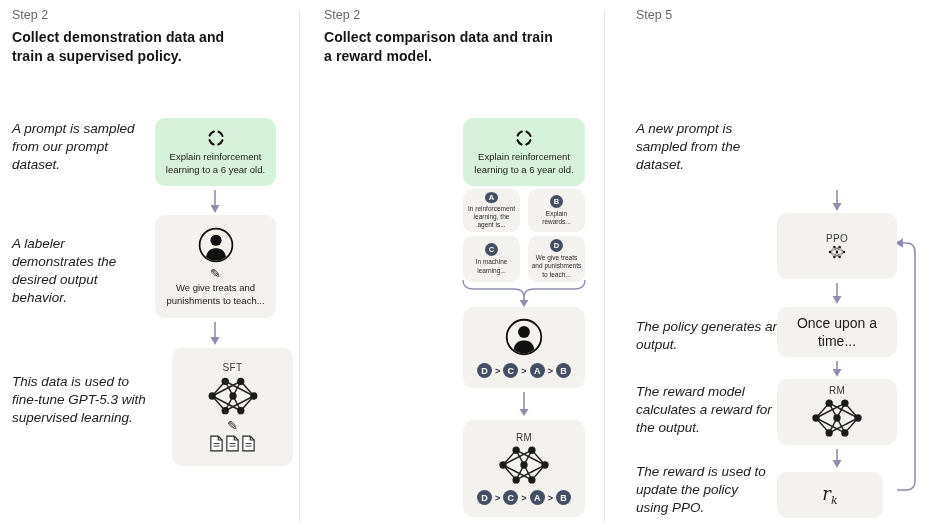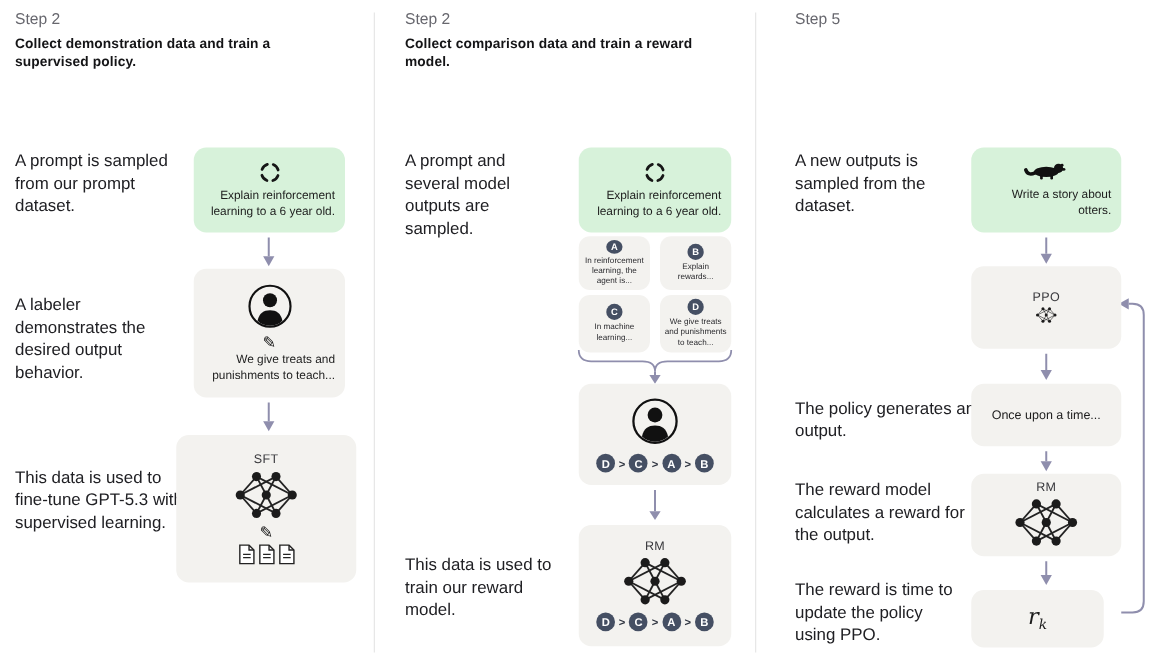--- a/index.html
+++ b/index.html
@@ -1,27 +1,27 @@
 <!DOCTYPE html>
 <html style="--green-box: #d7f2da; --gray-box: #f3f2ef; --badge: #454f63; --arrow: #8f8ead; --divider: #e7e7e7;"><head>
 <meta charset="utf-8">
 <style>
   html,body{margin:0;padding:0;background:#ffffff;}
   #canvas{
     position:relative;width:936px;height:532px;background:#ffffff;overflow:hidden;
     font-family:"Liberation Sans","DejaVu Sans",sans-serif;color:#1c1c1f;
   }
   .step-label{position:absolute;font-size:12.5px;color:#67676e;}
-  .step-title{position:absolute;font-size:11px;font-weight:700;color:#141416;line-height:1.38;margin:0;letter-spacing:0.1px;}
-  .caption{position:absolute;font-size:13.5px;line-height:1.33;color:#202024;margin:0;}
+  .step-title{position:absolute;font-size:14px;font-weight:700;color:#141416;line-height:1.38;margin:0;letter-spacing:0.1px;}
+  .caption{position:absolute;font-size:13.5px;line-height:1.33;color:#202024;margin:0;font-style:italic;}
   .divider{position:absolute;top:10px;height:512px;width:1px;background:var(--divider,#e7e7e7);}
   .box{position:absolute;border-radius:10px;display:flex;flex-direction:column;align-items:center;justify-content:center;text-align:center;box-sizing:border-box;}
   .green{background:var(--green-box,#d7f2da);}
   .gray{background:var(--gray-box,#f3f2ef);}
-  .box-text{font-size:9.5px;line-height:1.3;color:#1c1c1c;text-align:right;}
+  .box-text{font-size:9.5px;line-height:1.3;color:#1c1c1c;}
   .model-label{font-size:10px;color:#39393d;letter-spacing:0.3px;}
   .pencil{font-size:13px;color:#141414;line-height:1;}
   .mini{position:absolute;border-radius:9px;background:var(--gray-box,#f3f2ef);display:flex;flex-direction:column;align-items:center;justify-content:center;text-align:center;box-sizing:border-box;padding:3px 3px;}
   .mini-text{font-size:6.5px;line-height:1.25;color:#2a2a2e;margin-top:2px;}
   .badge{display:inline-flex;align-items:center;justify-content:center;border-radius:50%;background:var(--badge,#454f63);color:#ffffff;font-weight:700;}
   .badge.sm{width:13px;height:13px;font-size:7.5px;}
   .badge.md{width:15px;height:15px;font-size:9px;}
   .rank-row{display:flex;align-items:center;gap:3px;margin-top:6px;}
   .rank-sep{font-size:9px;font-weight:700;color:#2e3440;}
   .reward-sym{font-family:"DejaVu Serif",serif;font-style:italic;font-size:18px;color:#1b1b1b;}
@@ -129,21 +129,21 @@
   <p class="caption" style="left:12px;top:235px;width:135px">A labeler demonstrates the desired output behavior.</p>
   <div class="box gray" style="left:155px;top:215px;width:121px;height:103px;padding:8px">
     <svg width="38" height="38">
         <use href="#sym-person"></use>
       </svg>
     <div class="pencil" style="margin-top:3px">✎</div>
     <div class="box-text" style="margin-top:2px">We give treats and punishments to teach...</div>
   </div>
 
   <p class="caption" style="left:12px;top:373px;width:140px">This data is used to fine-tune GPT-5.3 with supervised learning.</p>
-  <div class="box gray" style="left:141px;top:348px;width:144px;height:118px;padding:4px">
+  <div class="box gray" style="left:172px;top:348px;width:121px;height:118px;padding:4px">
     <div class="model-label">SFT</div>
     <svg width="52" height="42" style="margin-top:2px">
         <use href="#sym-net"></use>
       </svg>
     <div class="pencil" style="margin-top:2px">✎</div>
     <div style="display:flex;gap:3px;margin-top:3px">
       <svg width="13" height="17">
           <use href="#sym-doc"></use>
         </svg>
       <svg width="13" height="17">
@@ -151,21 +151,20 @@
         </svg>
       <svg width="13" height="17">
           <use href="#sym-doc"></use>
         </svg>
     </div>
   </div>
 
   <div class="step-label" style="left:324px;top:8px">Step 2</div>
   <h2 class="step-title" style="left:324px;top:28px;width:235px">Collect comparison data and train a reward model.</h2>
 
-  <p class="caption" style="left:324px;top:120px;width:110px">A prompt and several model outputs are sampled.</p>
   <div class="box green" style="left:463px;top:118px;width:122px;height:68px;padding:6px 8px">
     <svg width="20" height="20">
         <use href="#sym-cycle"></use>
       </svg>
     <div class="box-text" style="margin-top:3px">Explain reinforcement learning to a 6 year old.</div>
   </div>
 
   <div class="mini" style="left:463px;top:189px;width:57px;height:43px">
     <span class="badge sm">A</span>
     <div class="mini-text">In reinforcement learning, the agent is...</div>
@@ -191,67 +190,60 @@
       <span class="badge md">D</span>
       <span class="rank-sep">&gt;</span>
       <span class="badge md">C</span>
       <span class="rank-sep">&gt;</span>
       <span class="badge md">A</span>
       <span class="rank-sep">&gt;</span>
       <span class="badge md">B</span>
     </div>
   </div>
 
-  <p class="caption" style="left:324px;top:443px;width:120px">This data is used to train our reward model.</p>
   <div class="box gray" style="left:463px;top:420px;width:122px;height:97px;padding:6px">
     <div class="model-label">RM</div>
     <svg width="54" height="42" style="margin-top:1px">
         <use href="#sym-net"></use>
       </svg>
     <div class="rank-row" style="margin-top:4px">
       <span class="badge md">D</span>
       <span class="rank-sep">&gt;</span>
       <span class="badge md">C</span>
       <span class="rank-sep">&gt;</span>
       <span class="badge md">A</span>
       <span class="rank-sep">&gt;</span>
       <span class="badge md">B</span>
     </div>
   </div>
 
   <div class="step-label" style="left:636px;top:8px">Step 5</div>
 
-  <p class="caption" style="left:636px;top:120px;width:125px">A new outputs is sampled from the dataset.</p>
-  <div class="box green" style="left:777px;top:118px;width:120px;height:68px;padding:6px 8px">
-    <svg width="36" height="17">
-        <use href="#sym-otter"></use>
-      </svg>
-    <div class="box-text" style="margin-top:4px">Write a story about otters.</div>
-  </div>
+  <p class="caption" style="left:636px;top:120px;width:125px">A new prompt is sampled from the dataset.</p>
 
   <div class="box gray" style="left:777px;top:213px;width:120px;height:66px;padding:20px">
     <div class="model-label">PPO</div>
     <svg width="54" height="42" style="margin-top:1px">
         <use href="#sym-net"></use>
       </svg>
   </div>
 
   <p class="caption" style="left:636px;top:318px;width:150px">The policy generates an output.</p>
   <div class="box gray" style="left:777px;top:307px;width:120px;height:50px;padding:5px">
-    <div class="box-text" style="font-size:10px">Once upon a time...</div>
+    <div class="box-text" style="font-size:14px">Once upon a time...</div>
   </div>
 
   <p class="caption" style="left:636px;top:383px;width:150px">The reward model calculates a reward for the output.</p>
   <div class="box gray" style="left:777px;top:379px;width:120px;height:66px;padding:5px">
     <div class="model-label">RM</div>
     <svg width="54" height="42" style="margin-top:1px">
         <use href="#sym-net"></use>
       </svg>
   </div>
 
-  <p class="caption" style="left:636px;top:463px;width:135px">The reward is time to update the policy using PPO.</p>
+  <p class="caption" style="left:636px;top:463px;width:135px">The reward is used to update the policy using PPO.</p>
   <div class="box gray" style="left:777px;top:472px;width:106px;height:46px">
     <div>
       <span class="reward-sym">r</span><sub class="reward-sub">k</sub>
     </div>
   </div>
 
 </div>
 
 </body></html>

